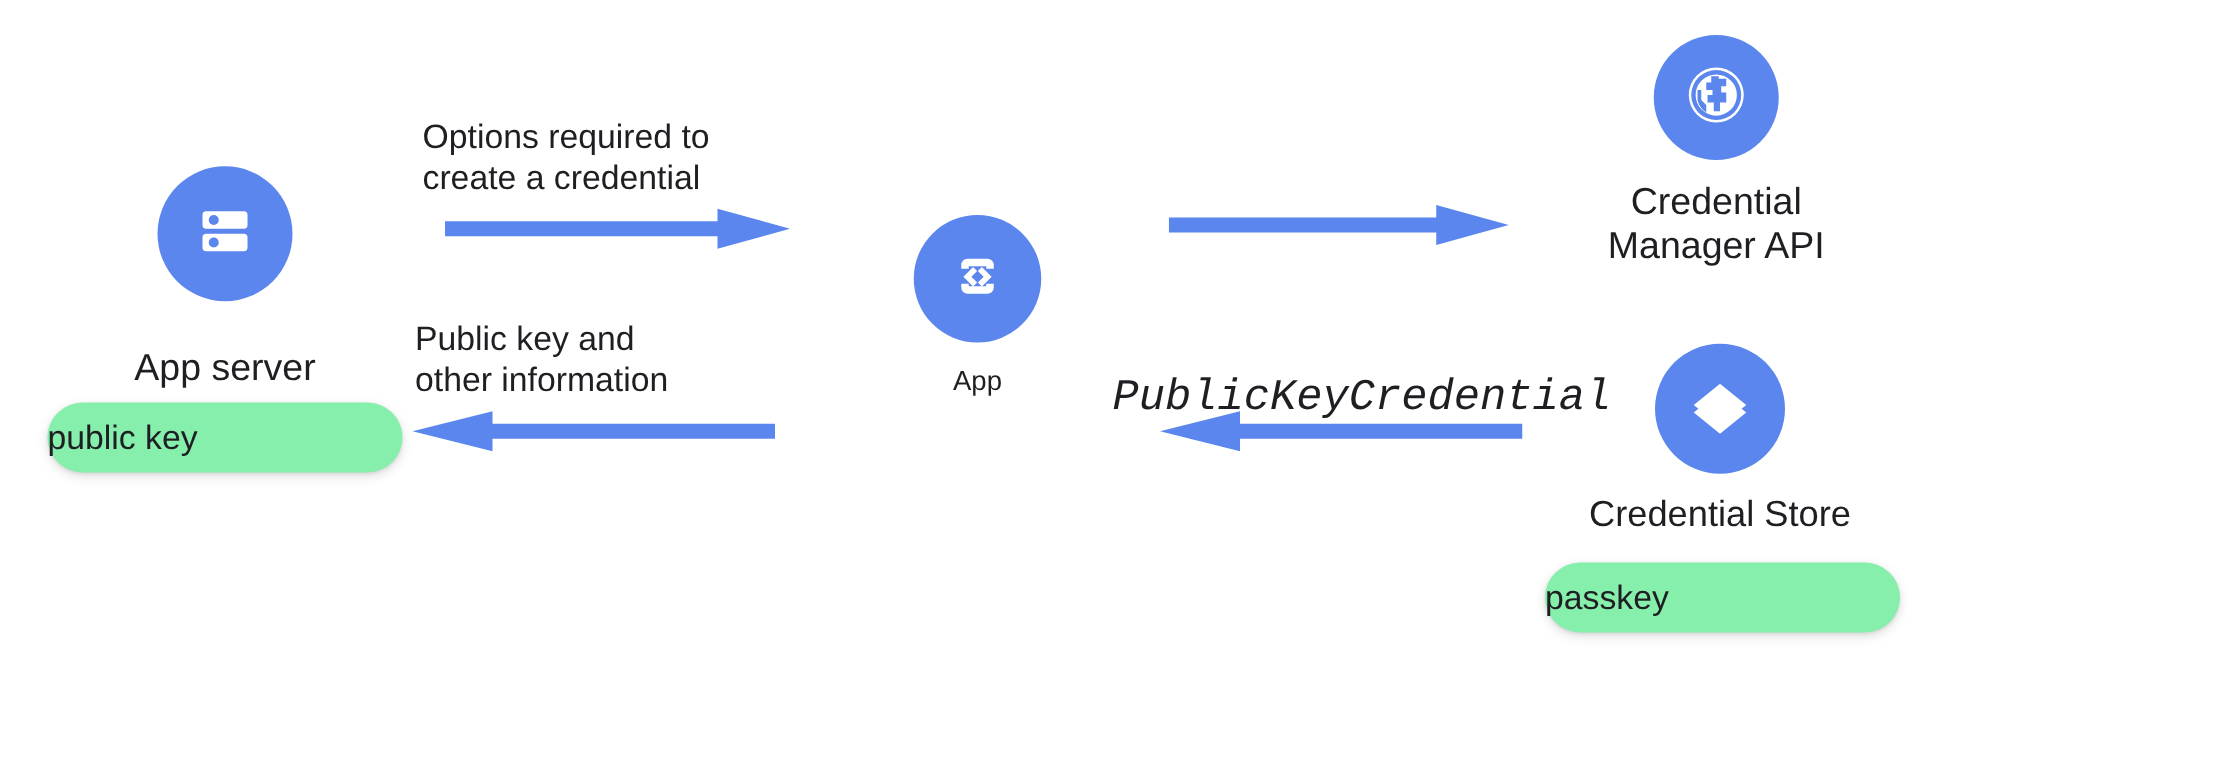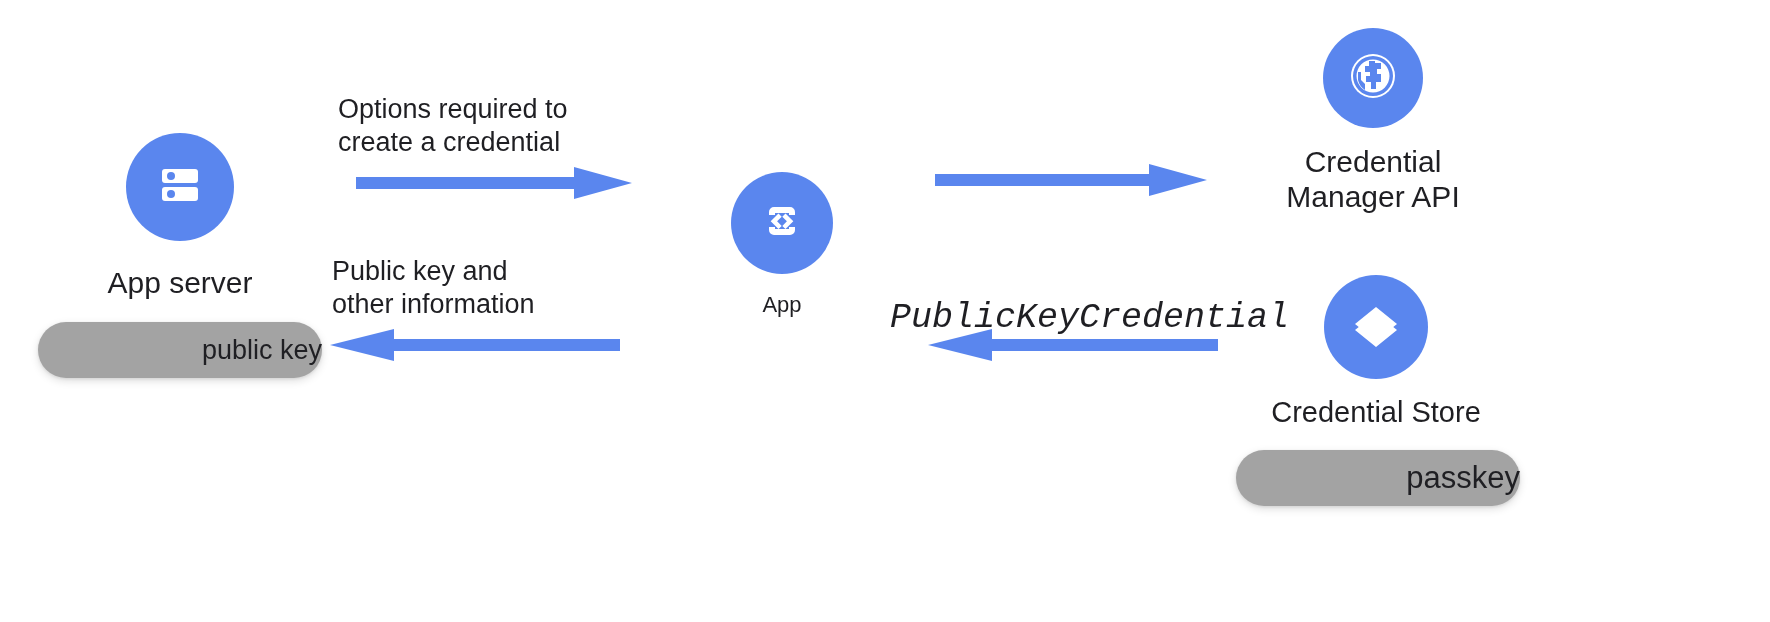--- a/index.html
+++ b/index.html
@@ -40,40 +40,40 @@
 
   .node-label {
     color: #1f1f23;
     text-align: center;
     line-height: 1.18;
     white-space: pre-line;
     font-weight: 400;
   }
 
   .pill {
-    background: #a3a3a3;
+    background: #86efac;
     border-radius: 999px;
     box-shadow: 0 3px 9px rgba(0,0,0,0.13), 0 1px 3px rgba(0,0,0,0.09);
     display: flex;
     align-items: center;
-    justify-content: flex-end;
+    justify-content: flex-start;
     color: #1f1f23;
     text-align: center;
   }
 
   
   #node-app-server {
     left: 40px;
     top: 133px;
     width: 280px;
   }
   #node-app-server .circle { width: 108px; height: 108px; }
   #node-app-server .node-label {
     font-size: 30px;
-    margin-top: 24px;
+    margin-top: 36px;
   }
   #pill-public-key {
     position: absolute;
     left: 38px;
     top: 322px;
     width: 284px;
     height: 56px;
     font-size: 27px;
   }
 
@@ -113,21 +113,21 @@
   #node-cred-store .node-label {
     font-size: 29px;
     margin-top: 16px;
   }
   #pill-passkey {
     position: absolute;
     left: 1236px;
     top: 450px;
     width: 284px;
     height: 56px;
-    font-size: 31px;
+    font-size: 27px;
   }
 
   
   .arrow {
     position: absolute;
   }
   .arrow svg { display: block; }
 
   .arrow-label {
     position: absolute;

